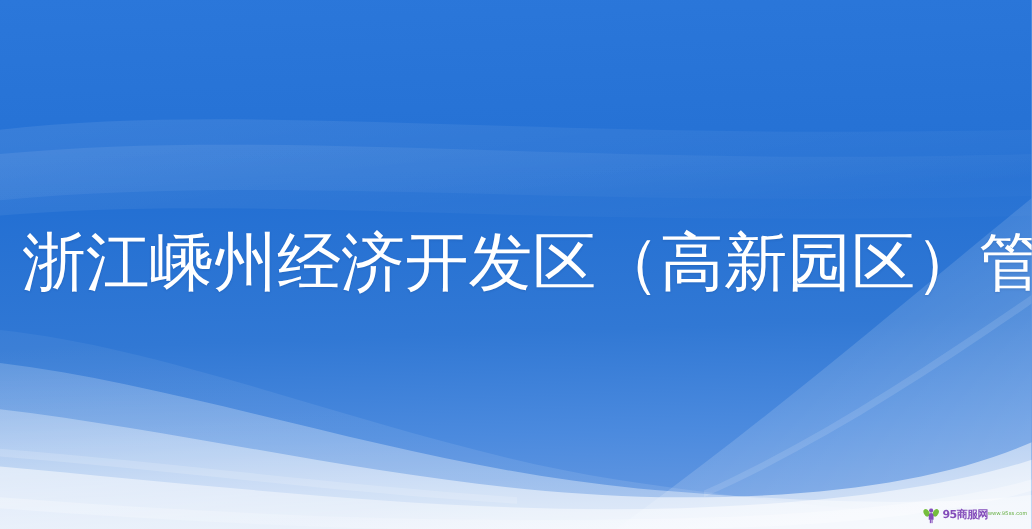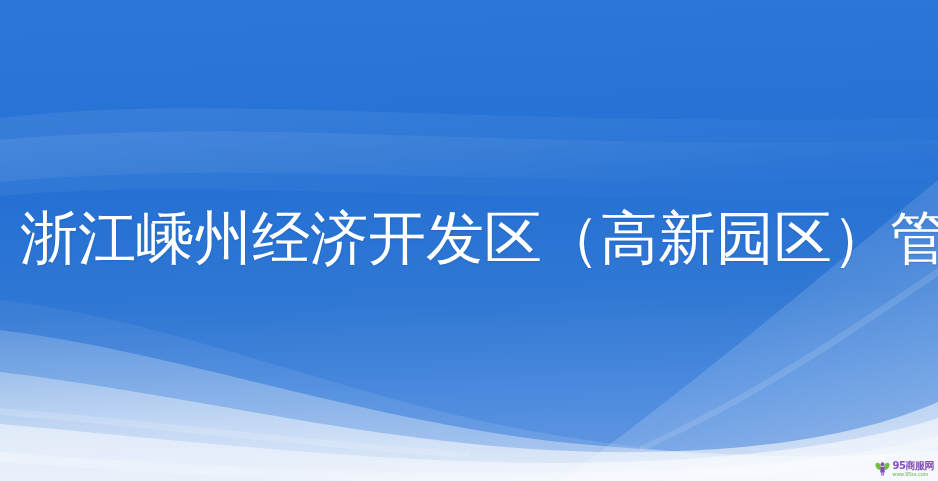--- a/index.html
+++ b/index.html
@@ -72,21 +72,21 @@
 
   .wm-mark {
     width: 15px;
     height: 16px;
     position: relative;
     flex: 0 0 auto;
   }
 
   .wm-text-block {
     display: flex;
-    flex-direction: column;
+    flex-direction: row;
     justify-content: center;
     line-height: 1;
   }
 
   .wm-name {
     font-size: 10px;
     font-weight: bold;
     color: #7b3fb5;
     letter-spacing: -0.5px;
     white-space: nowrap;

